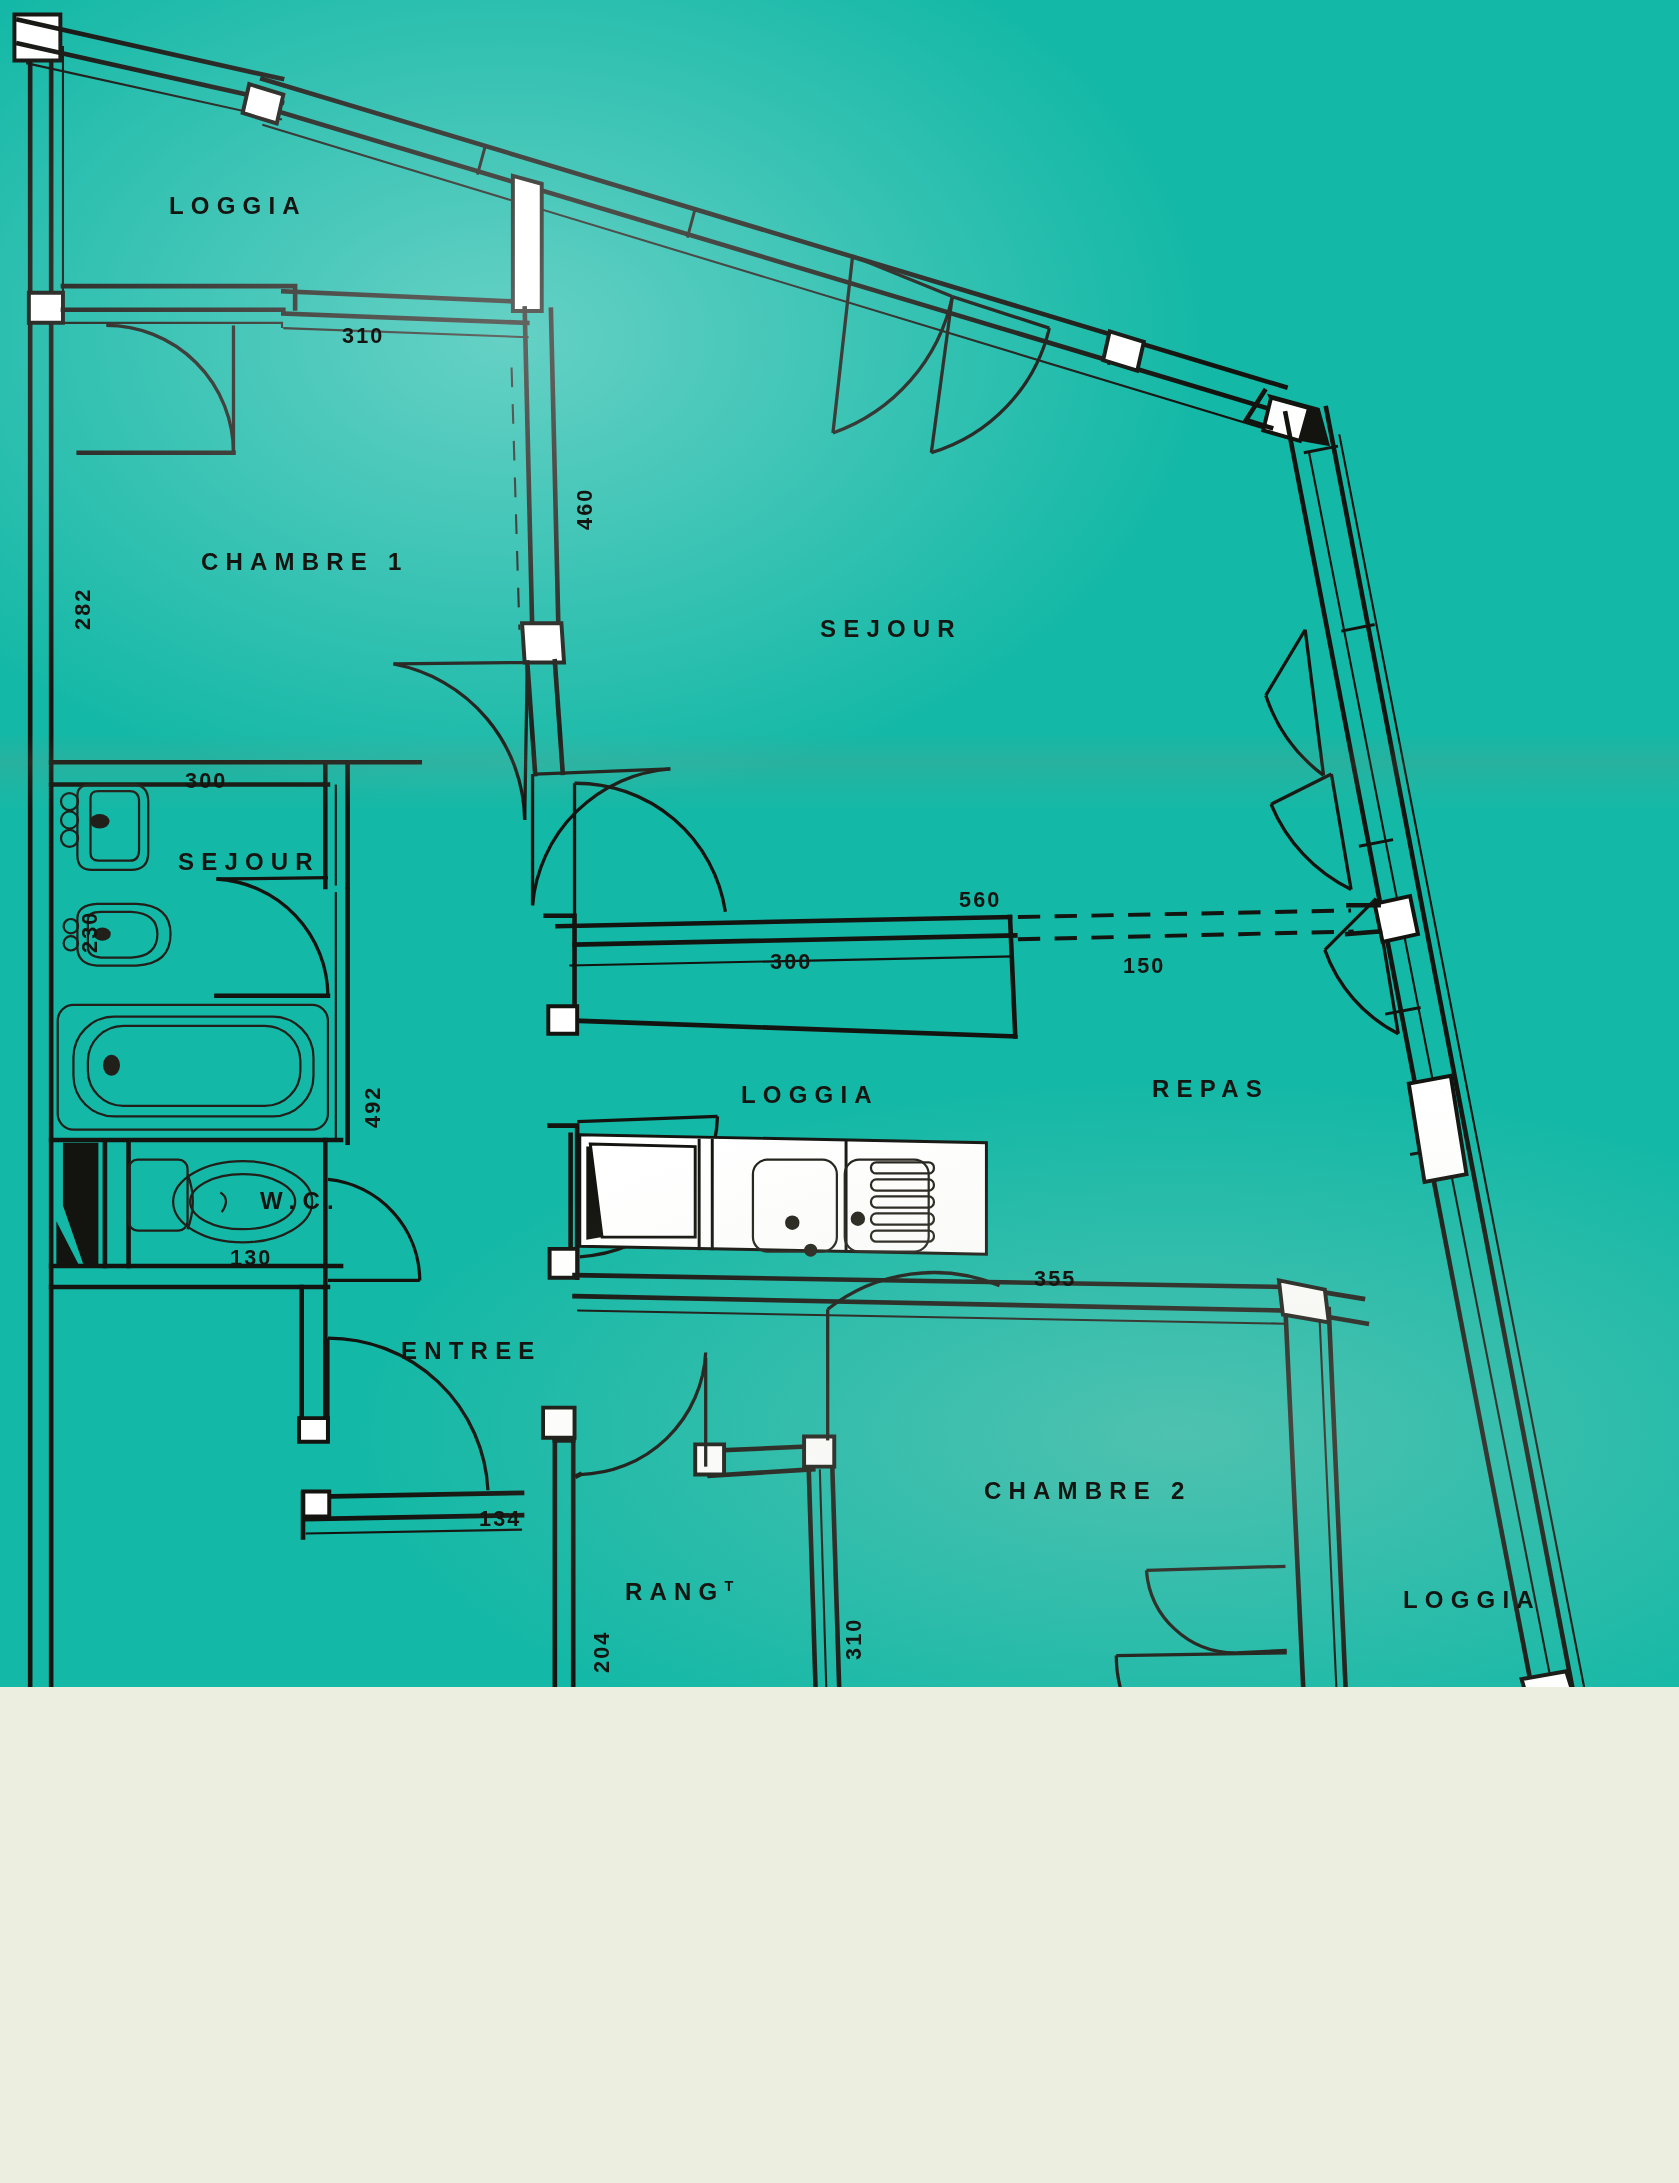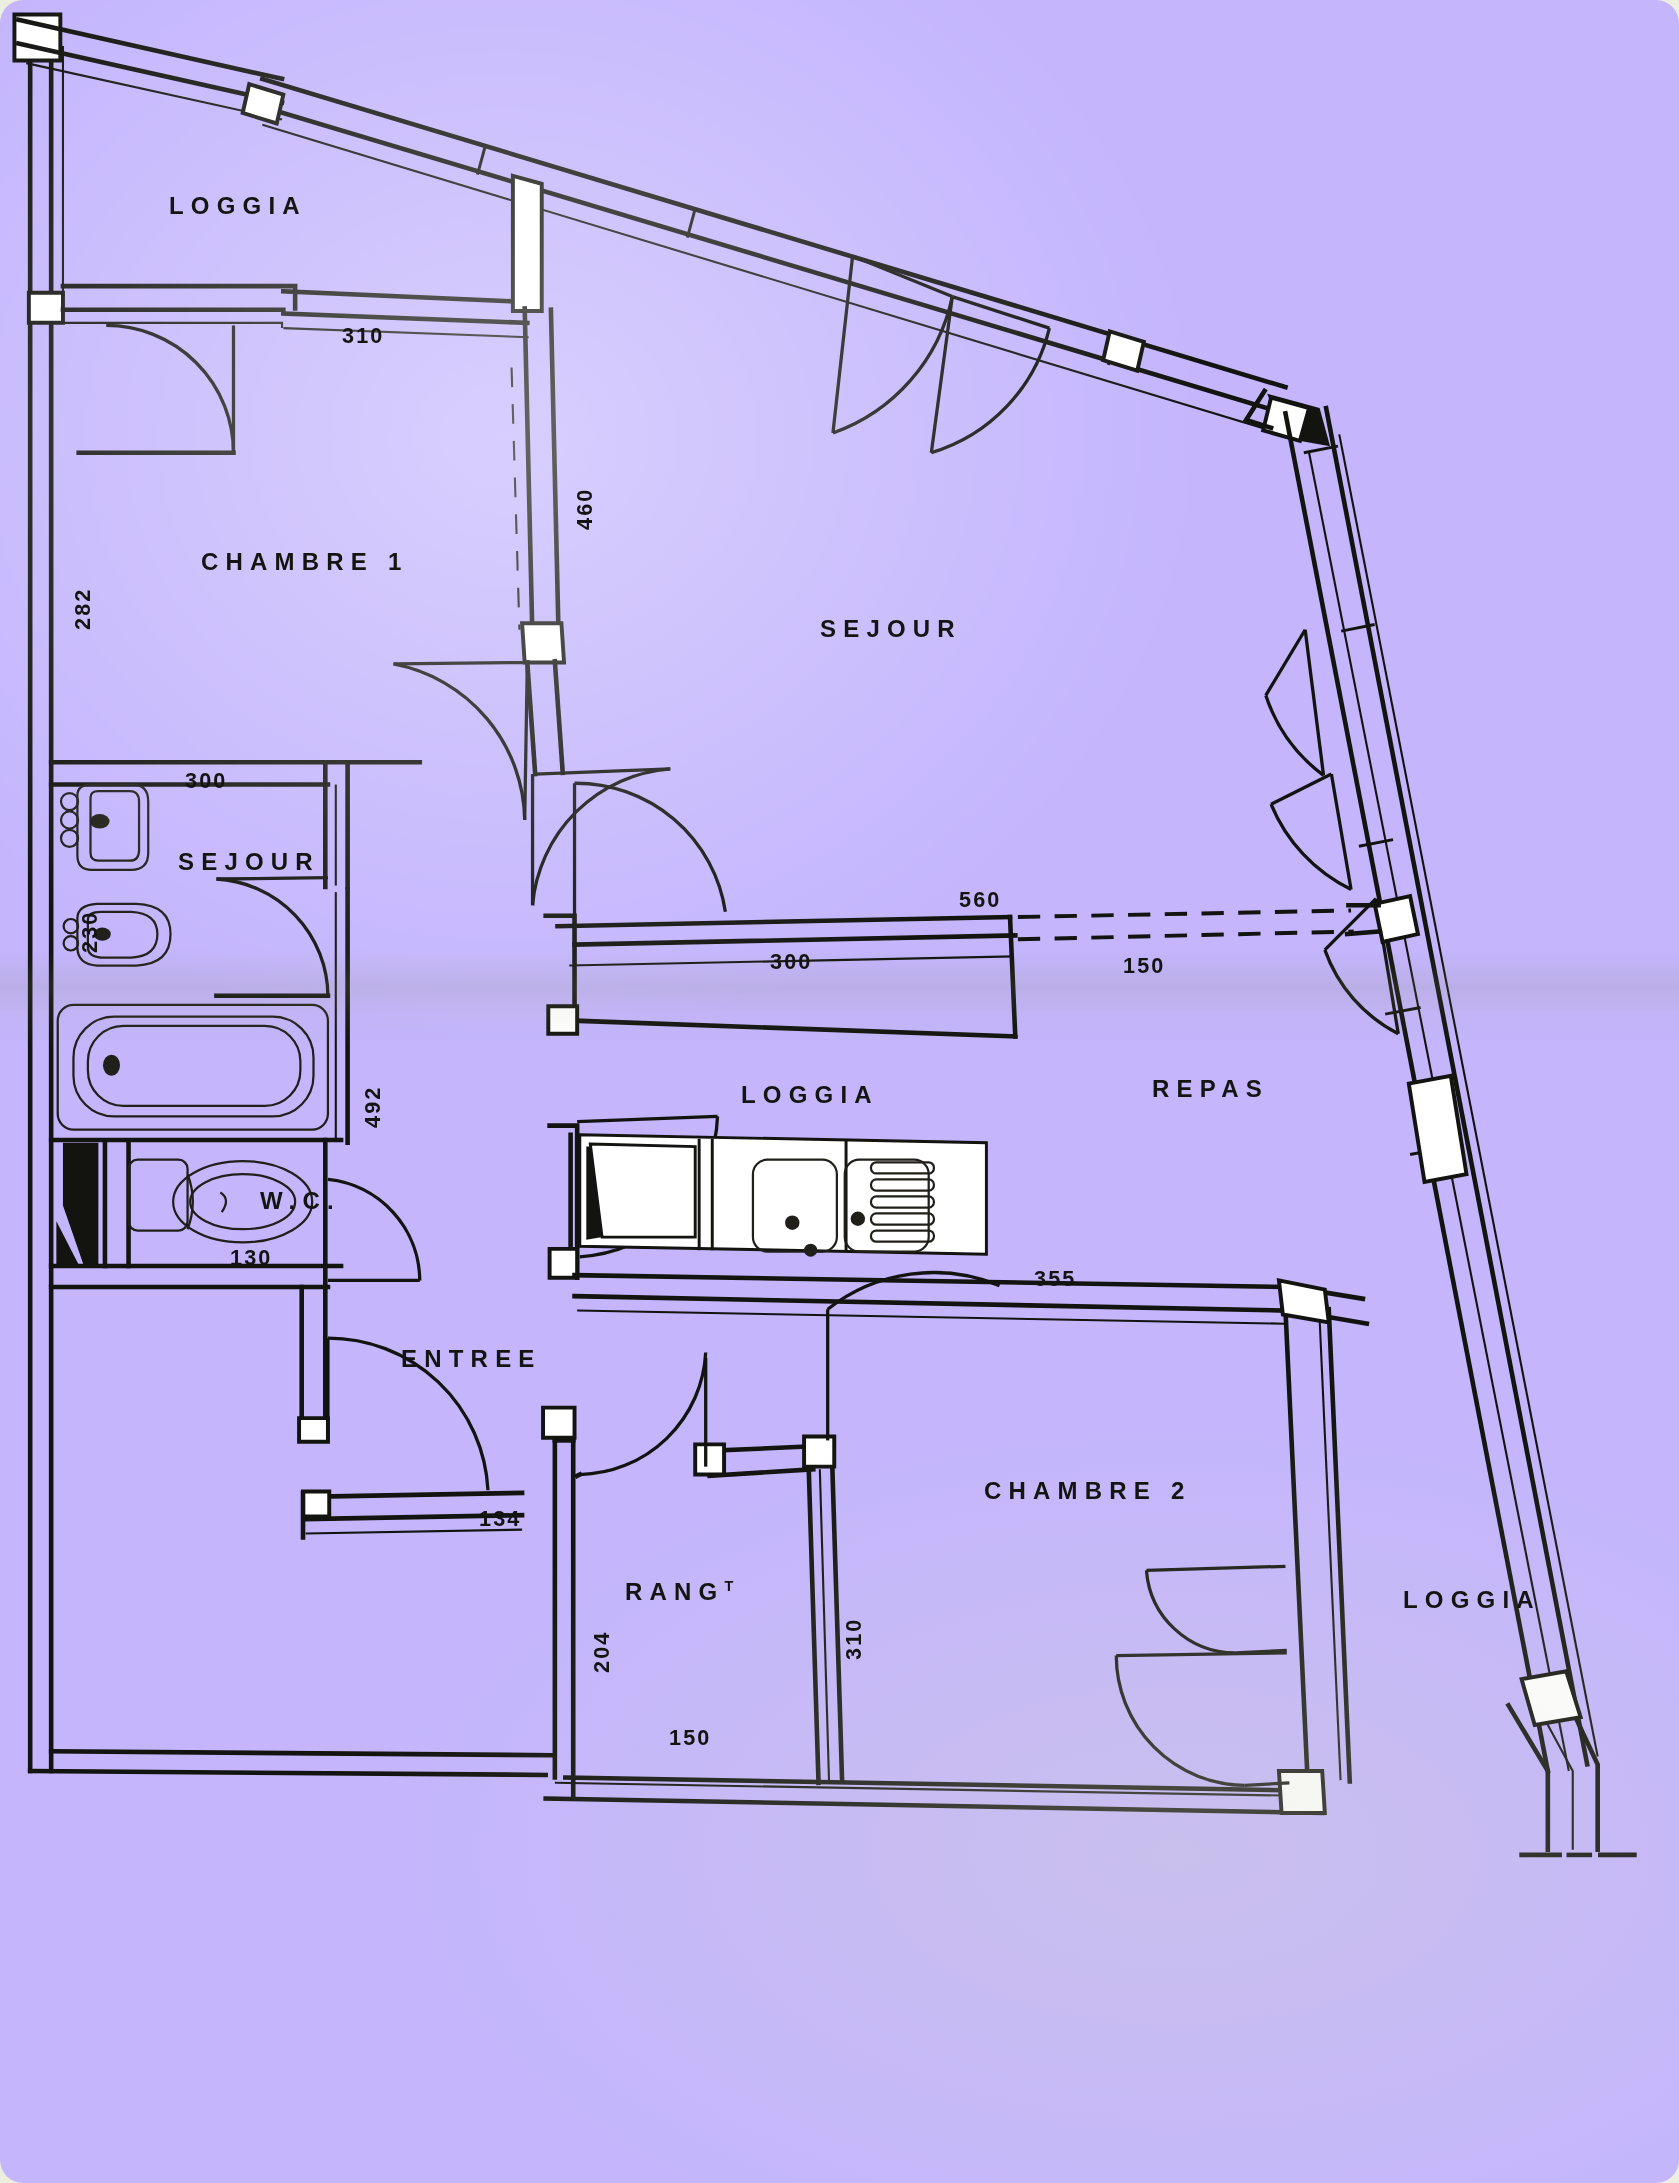--- a/index.html
+++ b/index.html
@@ -1,23 +1,22 @@
 <!DOCTYPE html>
 <html style="font-size:10.5px"><head>
 <meta charset="utf-8">
 <title>Plan d'appartement</title>
 <style>
   html,body{margin:0;padding:0;background:#ecefe0;}
   body{font-family:"Liberation Sans",sans-serif;}
   #sheet{
     position:relative;
-    width:1679px;height:2183px;
-    background:#c4b5fd;
+    width:1679px;height:1687px;
+    background:#14b8a6;
     overflow:hidden;
-    border-radius:23px;
   }
   
   #grain{
     position:absolute;inset:0;
     background:
       radial-gradient(ellipse 60% 40% at 30% 20%, rgba(255,255,255,.35), rgba(255,255,255,0) 70%),
       radial-gradient(ellipse 70% 30% at 70% 85%, rgba(215,216,200,.30), rgba(255,255,255,0) 70%),
       linear-gradient(180deg, rgba(0,0,0,0) 0%, rgba(0,0,0,0) 43.5%, rgba(140,140,120,.16) 45.2%, rgba(160,158,138,.07) 46.4%, rgba(0,0,0,0) 48%);
     pointer-events:none;
   }
@@ -390,21 +389,21 @@
   <div class="lbl dim" style="left:770px;top:949px;">300</div>
 
   <div class="lbl dim" style="left:1123px;top:953px;">150</div>
 
   <div class="lbl room" style="left:741px;top:1081px;">LOGGIA</div>
 
   <div class="lbl room" style="left:1152px;top:1075px;">REPAS</div>
 
   <div class="lbl dim" style="left:1034px;top:1266px;">355</div>
 
-  <div class="lbl room" style="left:401px;top:1337px;margin-top:8px;">ENTREE</div>
+  <div class="lbl room" style="left:401px;top:1337px;">ENTREE</div>
 
   <div class="lbl dim" style="left:479px;top:1506px;">134</div>
 
   <div class="lbl dim vert" style="left:589px;top:1673px;">204</div>
 
   <div class="lbl room" style="left:625px;top:1578px;text-align:right;">
     <span>RANG</span><span class="sup">T</span>
   </div>
 
   <div class="lbl dim vert" style="left:841px;top:1660px;">310</div>

